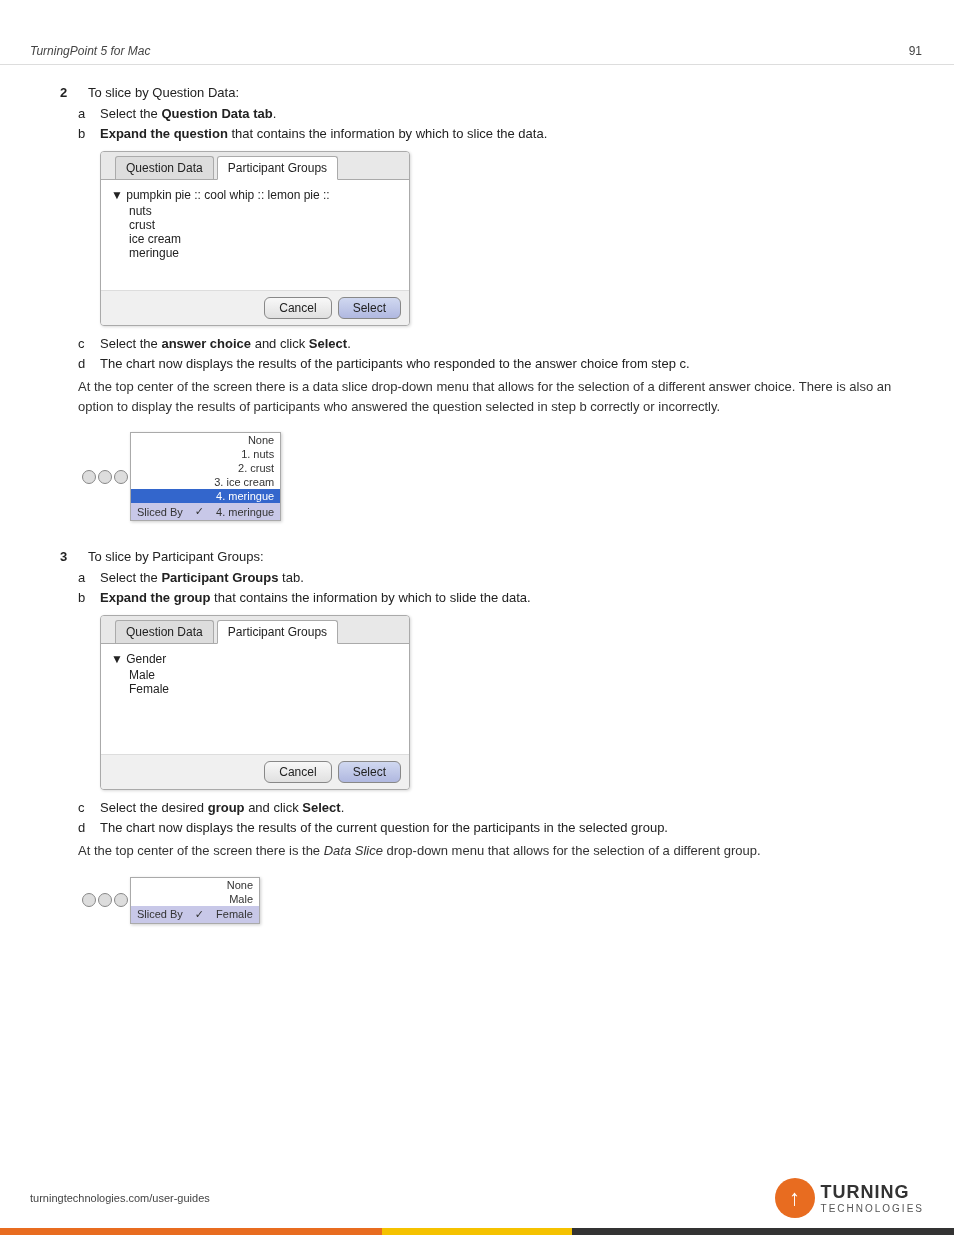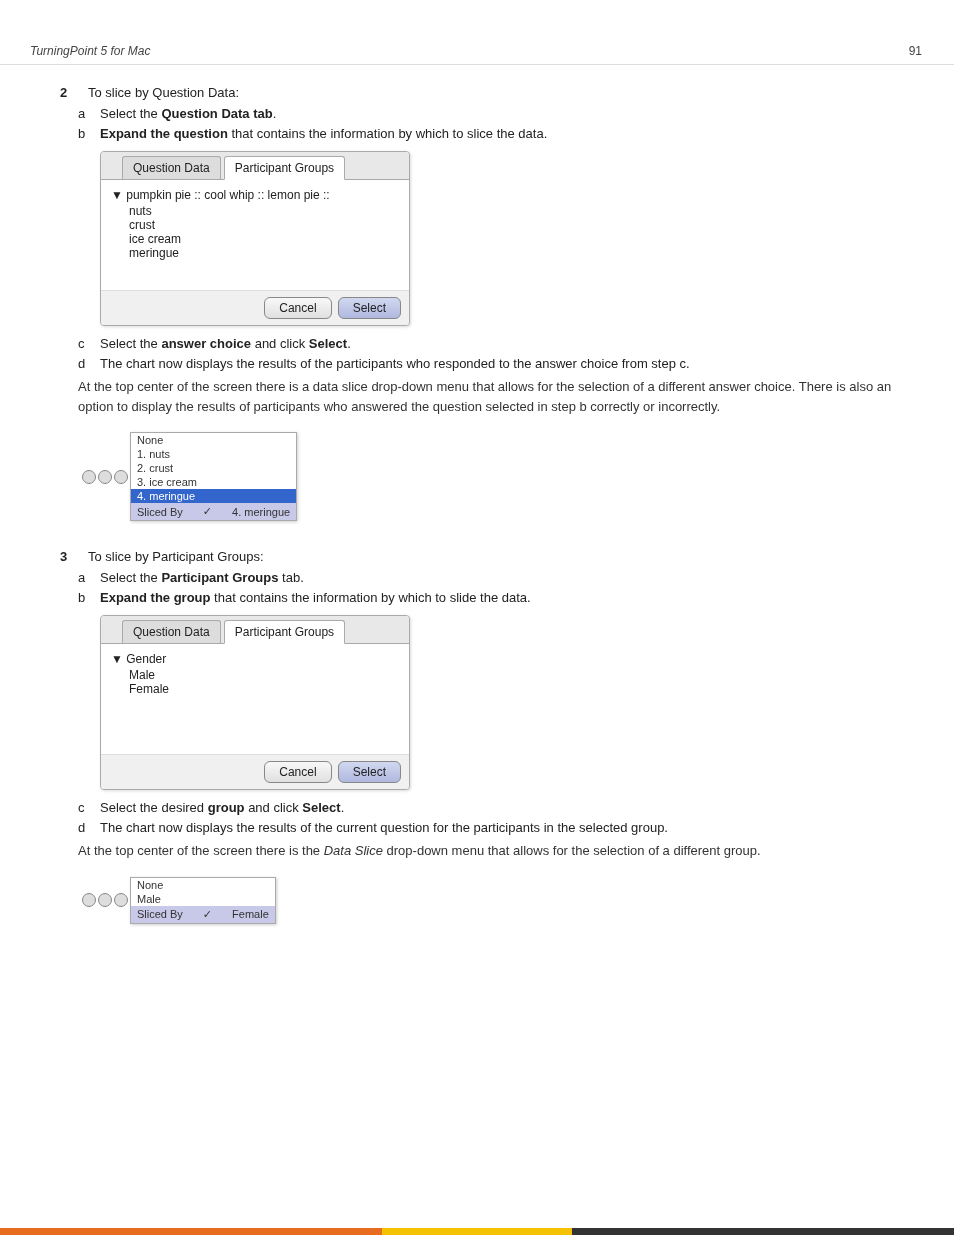--- a/index.html
+++ b/index.html
@@ -81,21 +81,21 @@
       width: 310px;
       margin: 10px 0 10px 40px;
       border-radius: 4px;
       overflow: hidden;
       box-shadow: 1px 1px 3px rgba(0,0,0,0.15);
     }
     .dialog-tabs {
       display: flex;
       background: #e8e8e8;
       border-bottom: 1px solid #aaa;
-      padding: 4px 8px 0 21px;
+      padding: 4px 8px 0 14px;
     }
     .dialog-tab {
       padding: 4px 10px;
       font-size: 12px;
       border: 1px solid #aaa;
       border-bottom: none;
       border-radius: 3px 3px 0 0;
       background: #ddd;
       margin-right: 3px;
       cursor: pointer;
@@ -165,37 +165,38 @@
       background: #ddd;
       margin-right: 2px;
       display: inline-block;
     }
     .dropdown-widget {
       background: #fff;
       border: 1px solid #aaa;
       font-size: 11px;
       min-width: 130px;
       box-shadow: 1px 1px 3px rgba(0,0,0,0.2);
+      text-align: right;
     }
     .dropdown-widget .dd-item {
       padding: 1px 6px;
       font-size: 11px;
       color: #333;
     }
     .dropdown-widget .dd-item.selected {
       background: #3366cc;
       color: #fff;
     }
     .dropdown-widget .dd-item.dd-bottom {
       background: #c8c8e8;
       padding: 2px 6px;
       font-size: 11px;
       display: flex;
       align-items: center;
-      gap: 20px;
+      gap: 12px;
     }
     .checkmark {
       color: #333;
       font-size: 11px;
     }
 
     
     .note-para {
       font-size: 13px;
       color: #333;
@@ -440,18 +441,30 @@
           <span class="checkmark">✓</span>
           <span>Female</span>
         </div>
       </div>
     </div>
   </div>
 
 </div>
 
 <div class="page-footer">
+  <div class="footer-content">
+    <span class="footer-url">turningtechnologies.com/user-guides</span>
+    <div class="footer-logo">
+      <div class="logo-circle">
+        <span class="logo-arrow">↑</span>
+      </div>
+      <div class="logo-text">
+        <span class="logo-turning">TURNING</span>
+        <span class="logo-technologies">TECHNOLOGIES</span>
+      </div>
+    </div>
+  </div>
   <div class="footer-bar">
     <div class="footer-bar-orange"></div>
     <div class="footer-bar-yellow"></div>
     <div class="footer-bar-dark"></div>
   </div>
 </div>
 
 </body></html>

